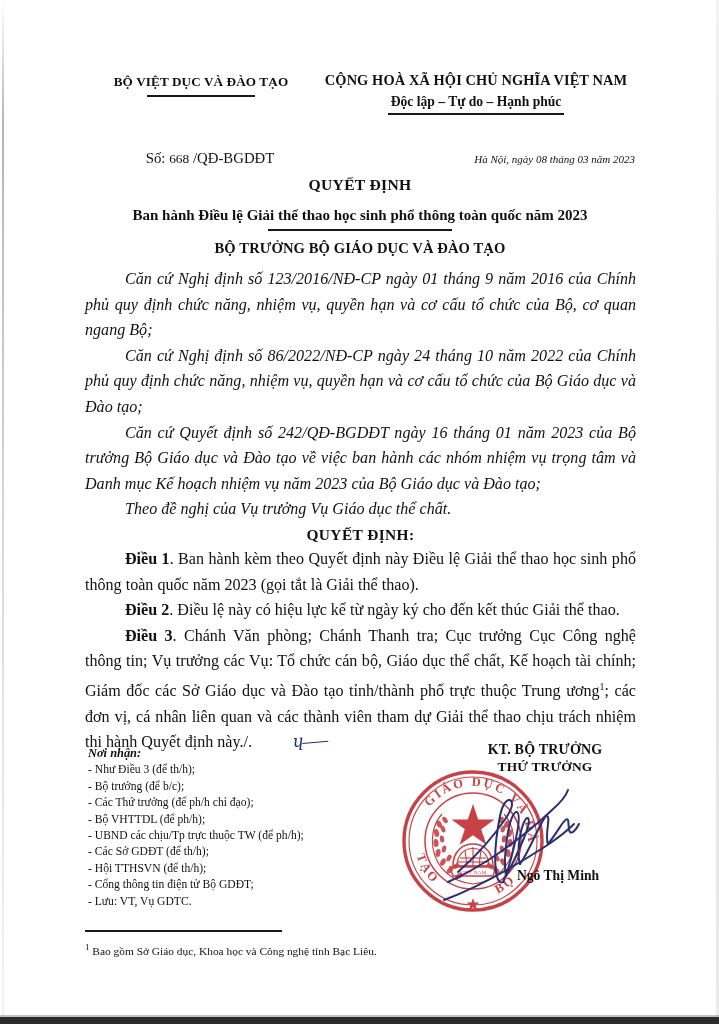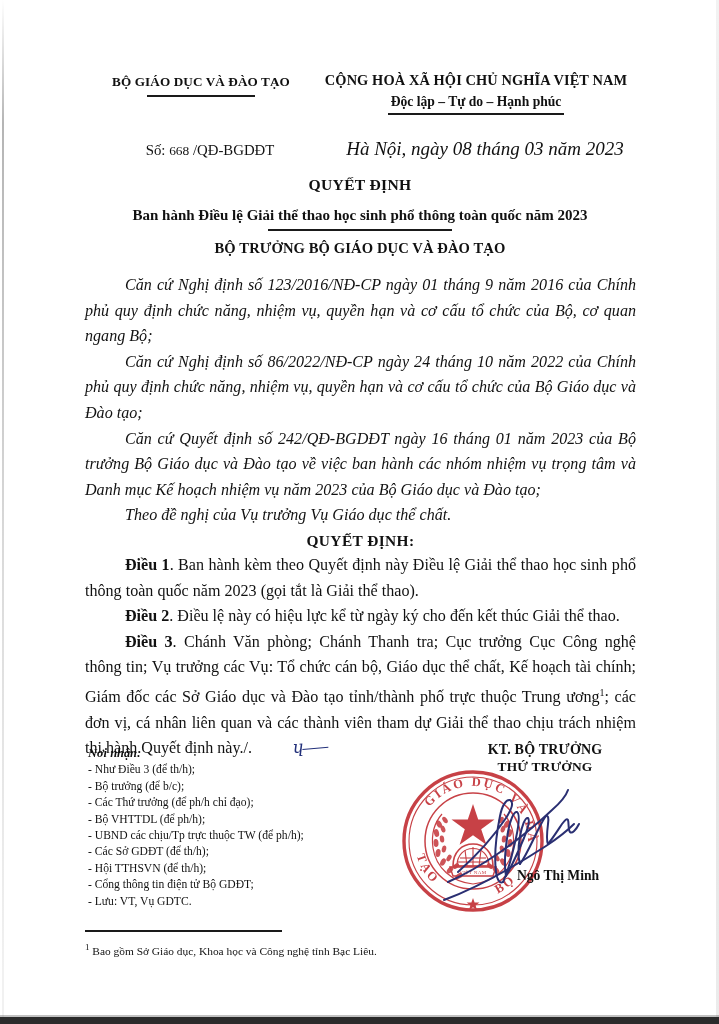--- a/index.html
+++ b/index.html
@@ -93,24 +93,25 @@
   }
   .doc-number {
     width: 250px;
     text-align: center;
     font-size: 14.8px;
     white-space: nowrap;
   }
   .doc-number .num-val { font-size: 13.4px; }
   .doc-place {
     width: 300px;
-    text-align: center;
+    text-align: right;
     font-style: italic;
-    font-size: 19px;
-    white-space: nowrap;
+    font-size: 11px;
+    white-space: nowrap;
+    margin-top: 15px;
   }
 
   
   .title-block {
     position: absolute;
     left: 60px; top: 176px; width: 600px;
     text-align: center;
   }
   .title-main {
     font-weight: bold;
@@ -135,21 +136,21 @@
     left: 60px; top: 240px; width: 600px;
     text-align: center;
     font-weight: bold;
     font-size: 14.6px;
     letter-spacing: .1px;
   }
 
   
   .body {
     position: absolute;
-    left: 85px; top: 272px; width: 551px;
+    left: 85px; top: 266px; width: 551px;
   }
   p.para {
     margin: 0;
     text-align: justify;
     text-indent: 40px;
     font-size: 16.1px;
     line-height: 25.6px;
     hyphens: none;
   }
   p.italic { font-style: italic; }
@@ -262,21 +263,21 @@
 </head>
 <body>
 
 <div class="page">
 
   <div class="scan-edge-left"></div>
   <div class="scan-edge-right"></div>
 
   <div class="header">
     <div class="hdr-left">
-      <div class="hdr-ministry">BỘ GIÁO DỤC VÀ ĐÀO TẠO</div>
+      <div class="hdr-ministry">BỘ VIỆT DỤC VÀ ĐÀO TẠO</div>
       <div class="rule-short"></div>
     </div>
     <div class="hdr-right">
       <div class="hdr-country">CỘNG HOÀ XÃ HỘI CHỦ NGHĨA VIỆT NAM</div>
       <div class="hdr-motto">Độc lập – Tự do – Hạnh phúc</div>
       <div class="rule-motto"></div>
     </div>
   </div>
 
   <div class="numdate">

